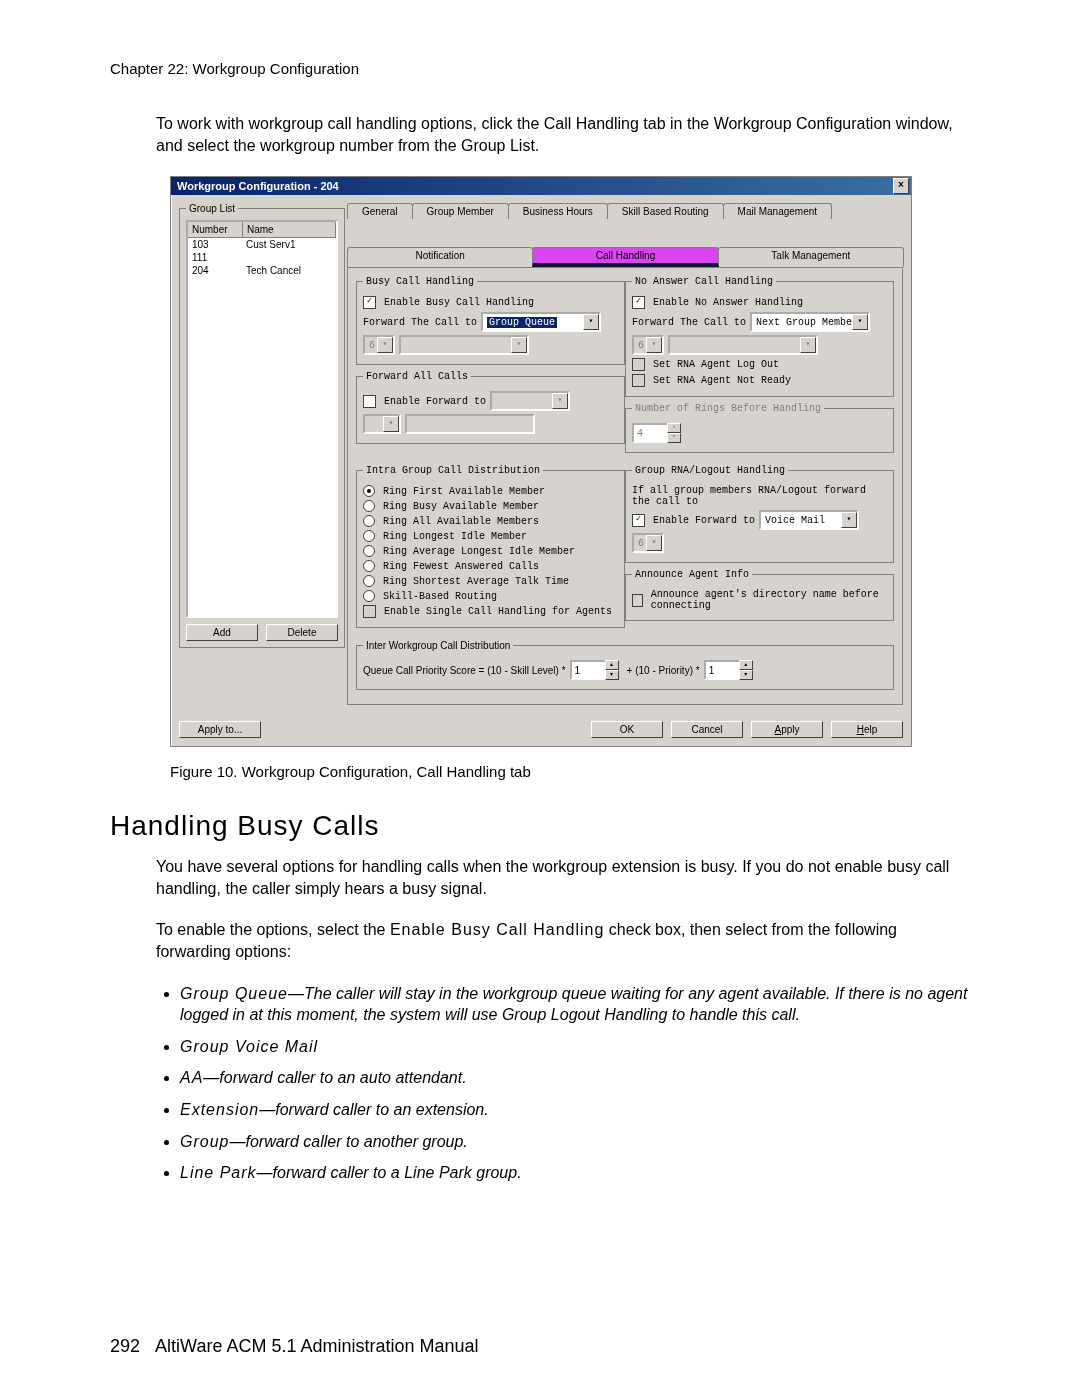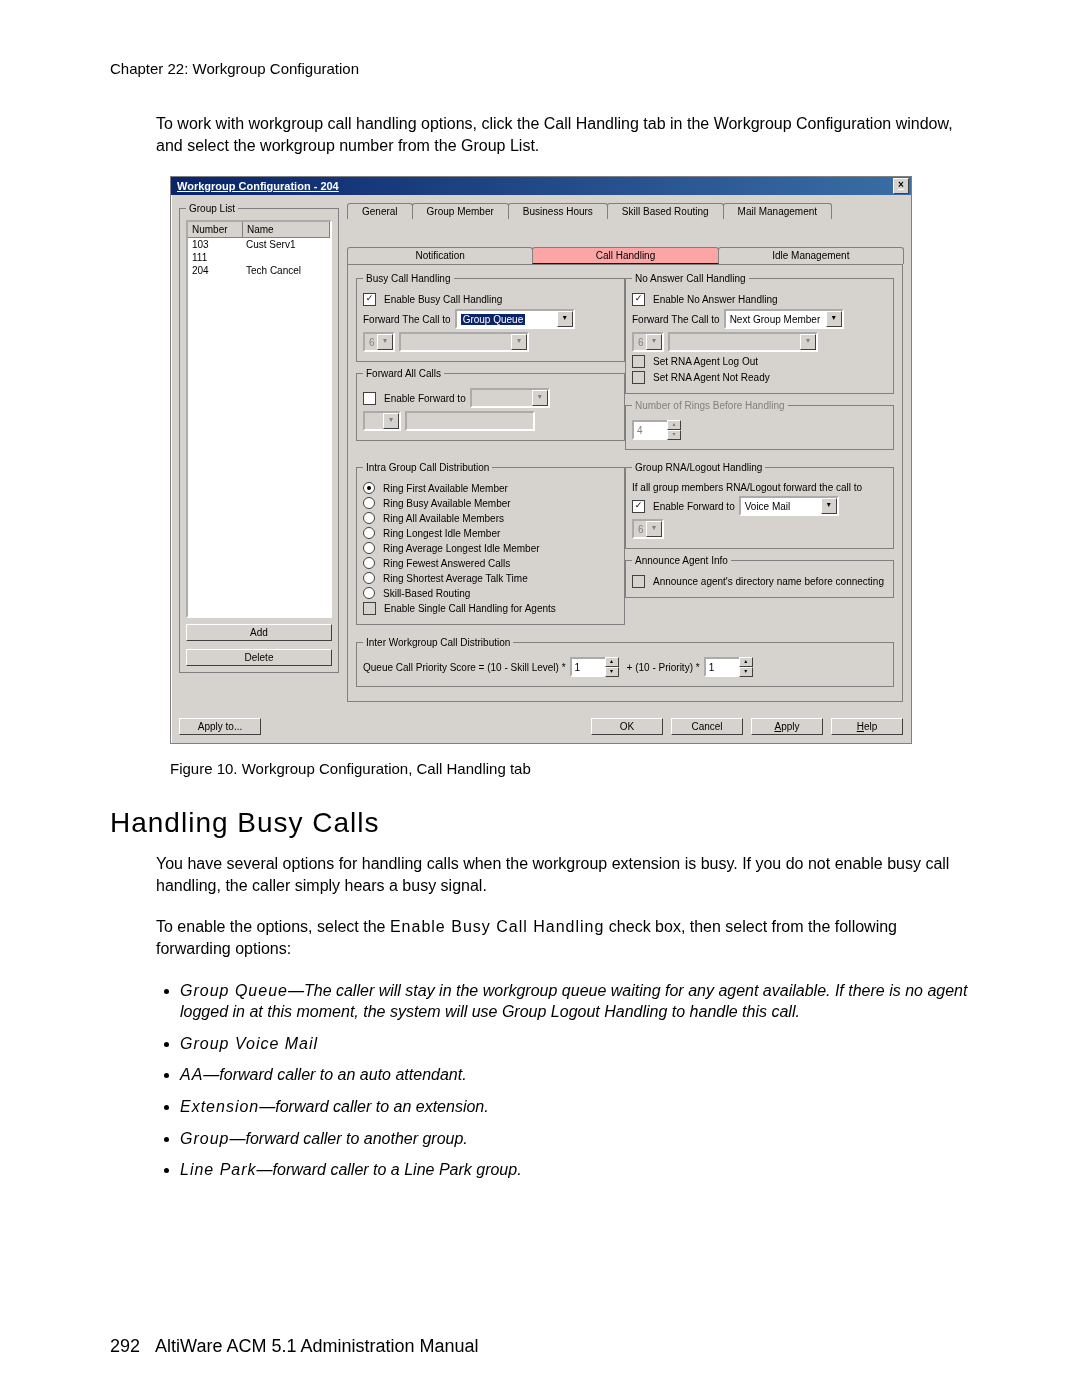--- a/index.html
+++ b/index.html
@@ -41,21 +41,20 @@
   .titlebar {
     height: 18px;
     background: linear-gradient(to right, #0a246a, #3a6ea5);
     color: #fff;
     display: flex;
     align-items: center;
     justify-content: space-between;
     padding: 0 2px 0 6px;
     font-size: 11px;
     font-weight: bold;
-    text-decoration: underline;
   }
   .titlebar .close {
     width: 14px;
     height: 14px;
     background: #d6d3ce;
     border: 1px solid #fff;
     border-right-color: #404040;
     border-bottom-color: #404040;
     color: #000;
     font-size: 10px;
@@ -103,21 +102,20 @@
   .list-row {
     display: flex;
     font-size: 10px;
   }
   .list-row div { padding: 1px 4px; }
   .btn-row {
     display: flex;
     gap: 8px;
     justify-content: center;
     padding: 6px 0 0 0;
-    flex-direction: column;
   }
   .winbtn {
     background: #d6d3ce;
     border: 1px solid #fff;
     border-right-color: #404040;
     border-bottom-color: #404040;
     font-size: 10px;
     padding: 2px 10px;
     min-width: 50px;
     text-align: center;
@@ -138,35 +136,36 @@
     border: 1px solid #808080;
     border-bottom: none;
     padding: 2px 14px;
     font-size: 10px;
     background: #d6d3ce;
     border-top-left-radius: 3px;
     border-top-right-radius: 3px;
     margin-right: -1px;
   }
   .tab.active {
-    background: #fca5a5;
+    background: #d946ef;
     position: relative;
     z-index: 2;
-    border-bottom: 1px solid #0f172a;
+    border-bottom: 4px solid #0f172a;
   }
   .tab-content {
     border: 1px solid #808080;
     padding: 8px;
     display: flex;
     flex-direction: column;
     gap: 6px;
   }
   .two-col {
     display: flex;
     gap: 0;
+    font-family: Liberation Mono, monospace;
   }
   .two-col > div { flex: 1; }
   .chk {
     display: inline-block;
     width: 11px;
     height: 11px;
     border: 1px solid #404040;
     background: #fff;
     text-align: center;
     line-height: 9px;
@@ -342,21 +341,21 @@
           <div class="tabrow">
             <div class="tab">General</div>
             <div class="tab">Group Member</div>
             <div class="tab">Business Hours</div>
             <div class="tab">Skill Based Routing</div>
             <div class="tab">Mail Management</div>
           </div>
           <div class="tabrow">
             <div class="tab" style="flex:1;text-align:center">Notification</div>
             <div class="tab active" style="flex:1;text-align:center">Call Handling</div>
-            <div class="tab" style="flex:1;text-align:center">Idle Management</div>
+            <div class="tab" style="flex:1;text-align:center">Talk Management</div>
           </div>
         </div>
         <div class="tab-content">
           <div class="two-col">
 
             <div>
               <fieldset class="win">
                 <legend>Busy Call Handling</legend>
                 <div class="row">
                       <span class="chk checked"></span>

